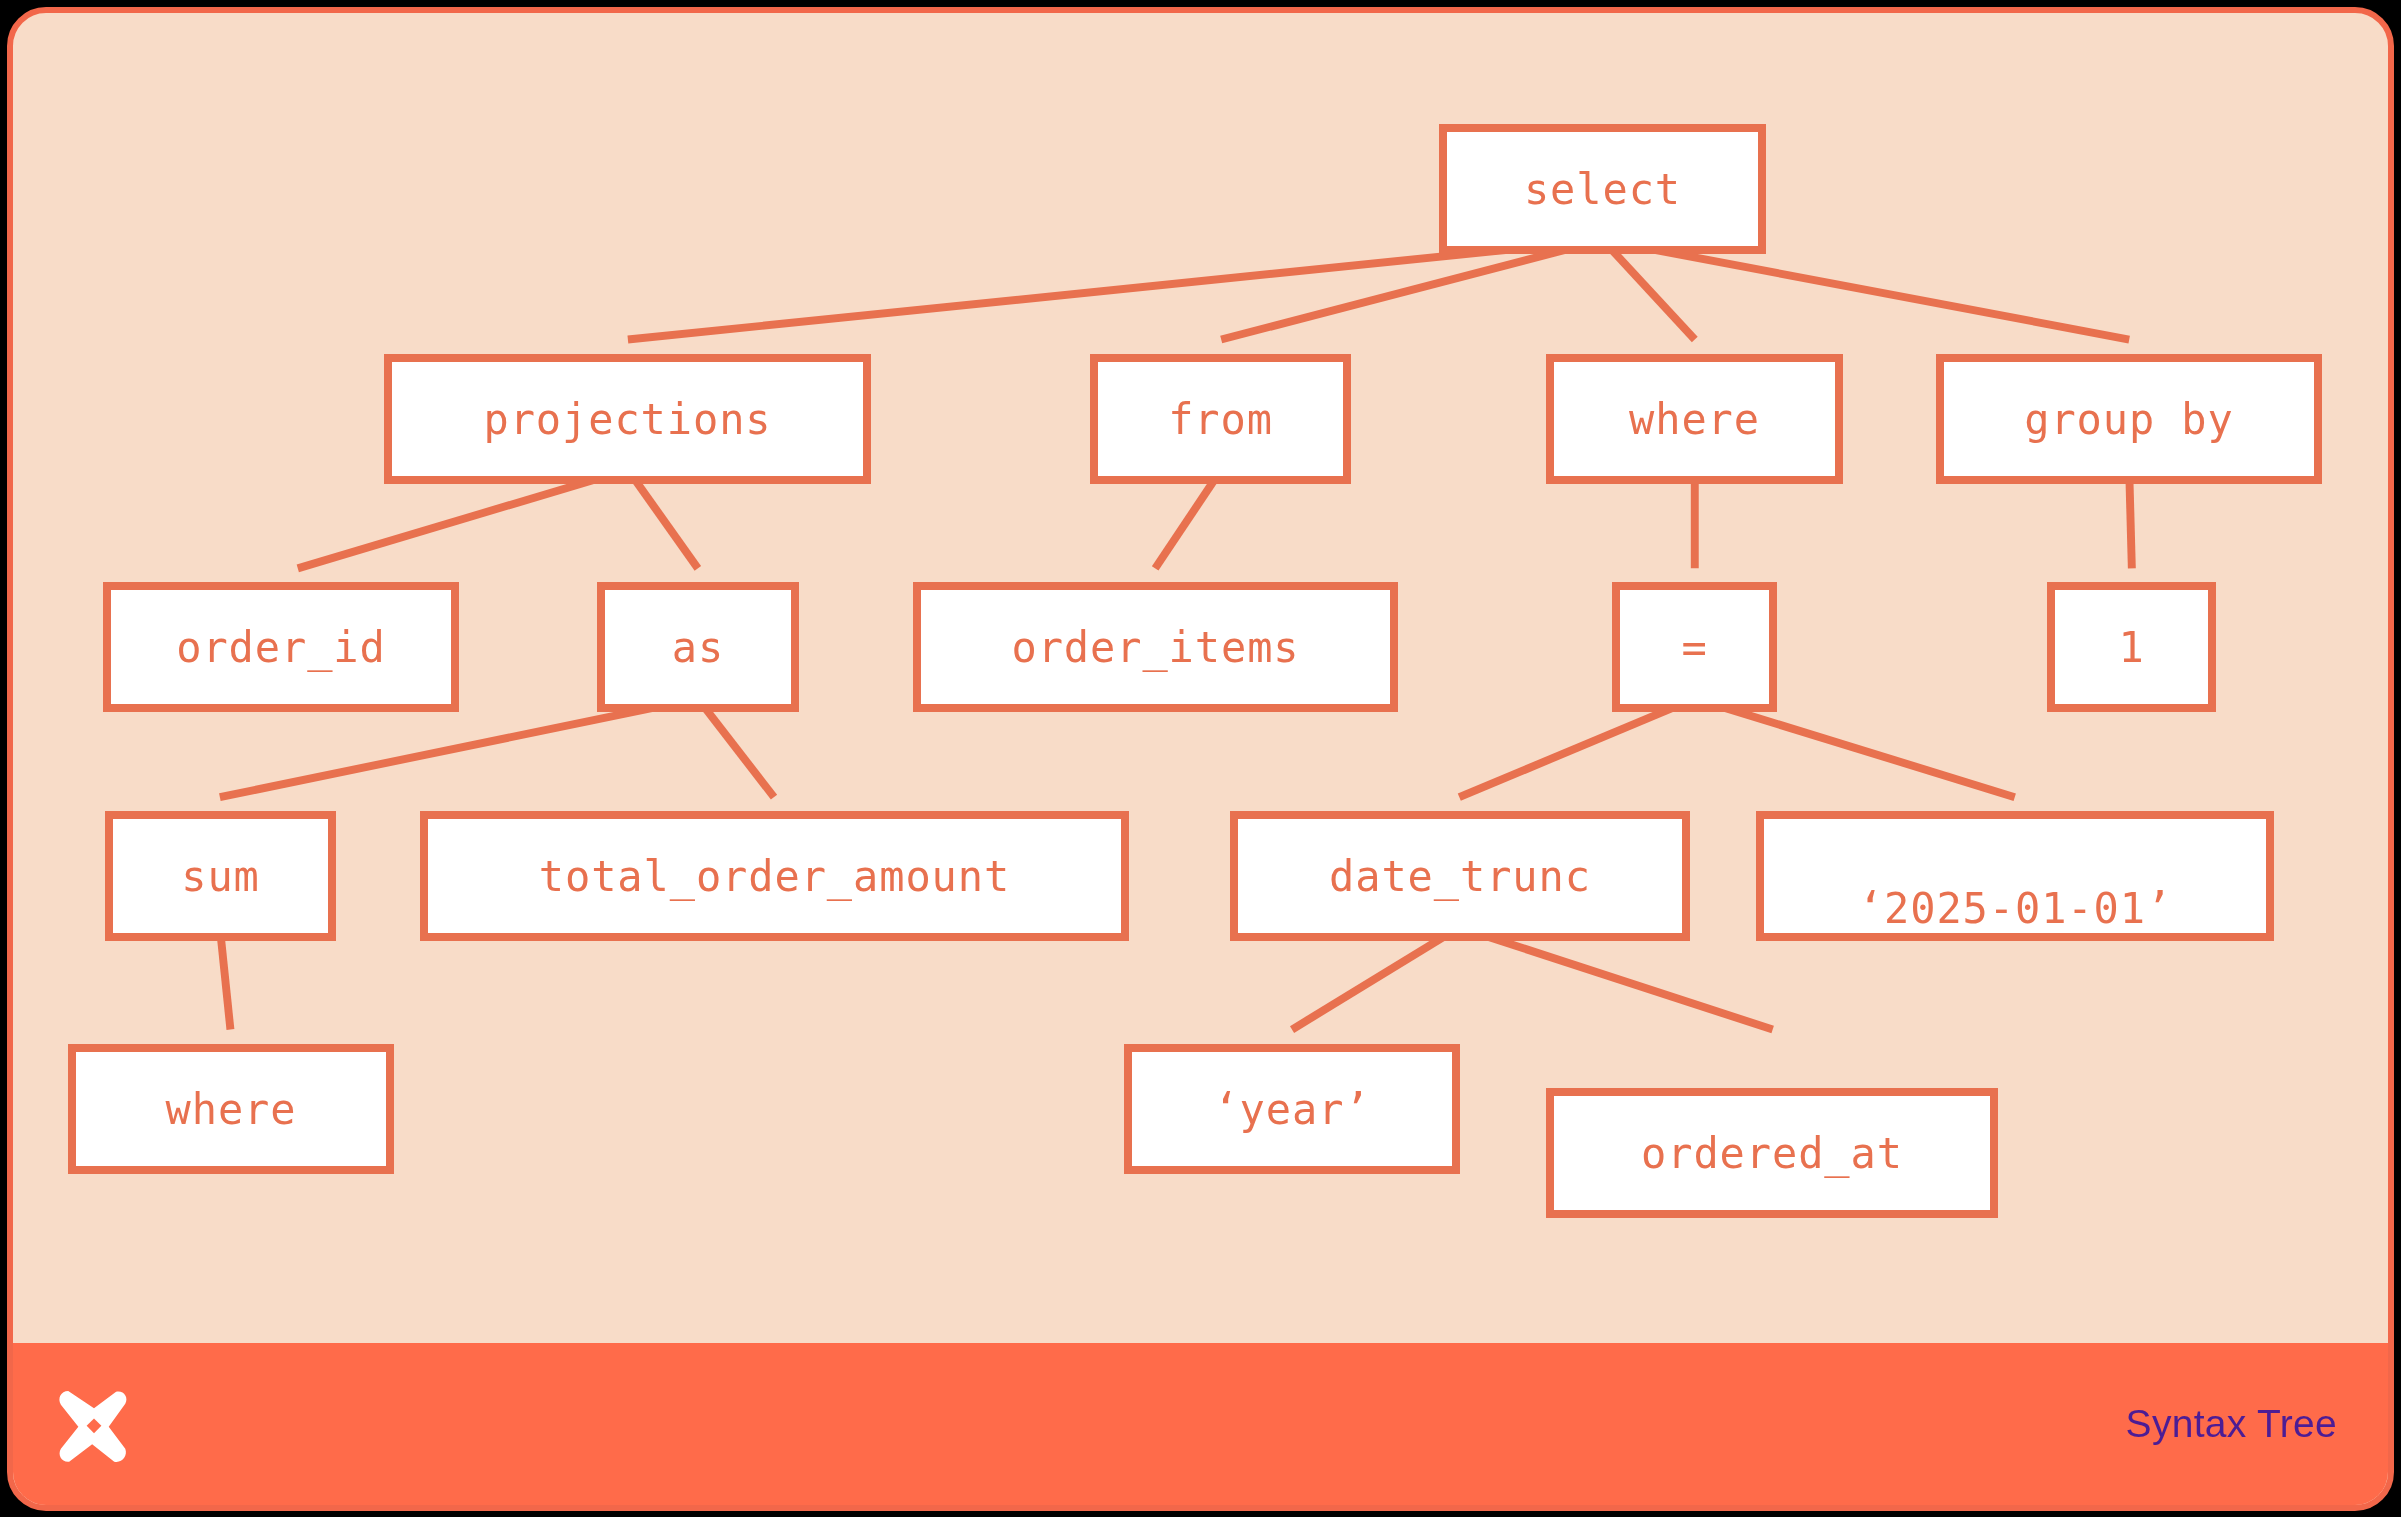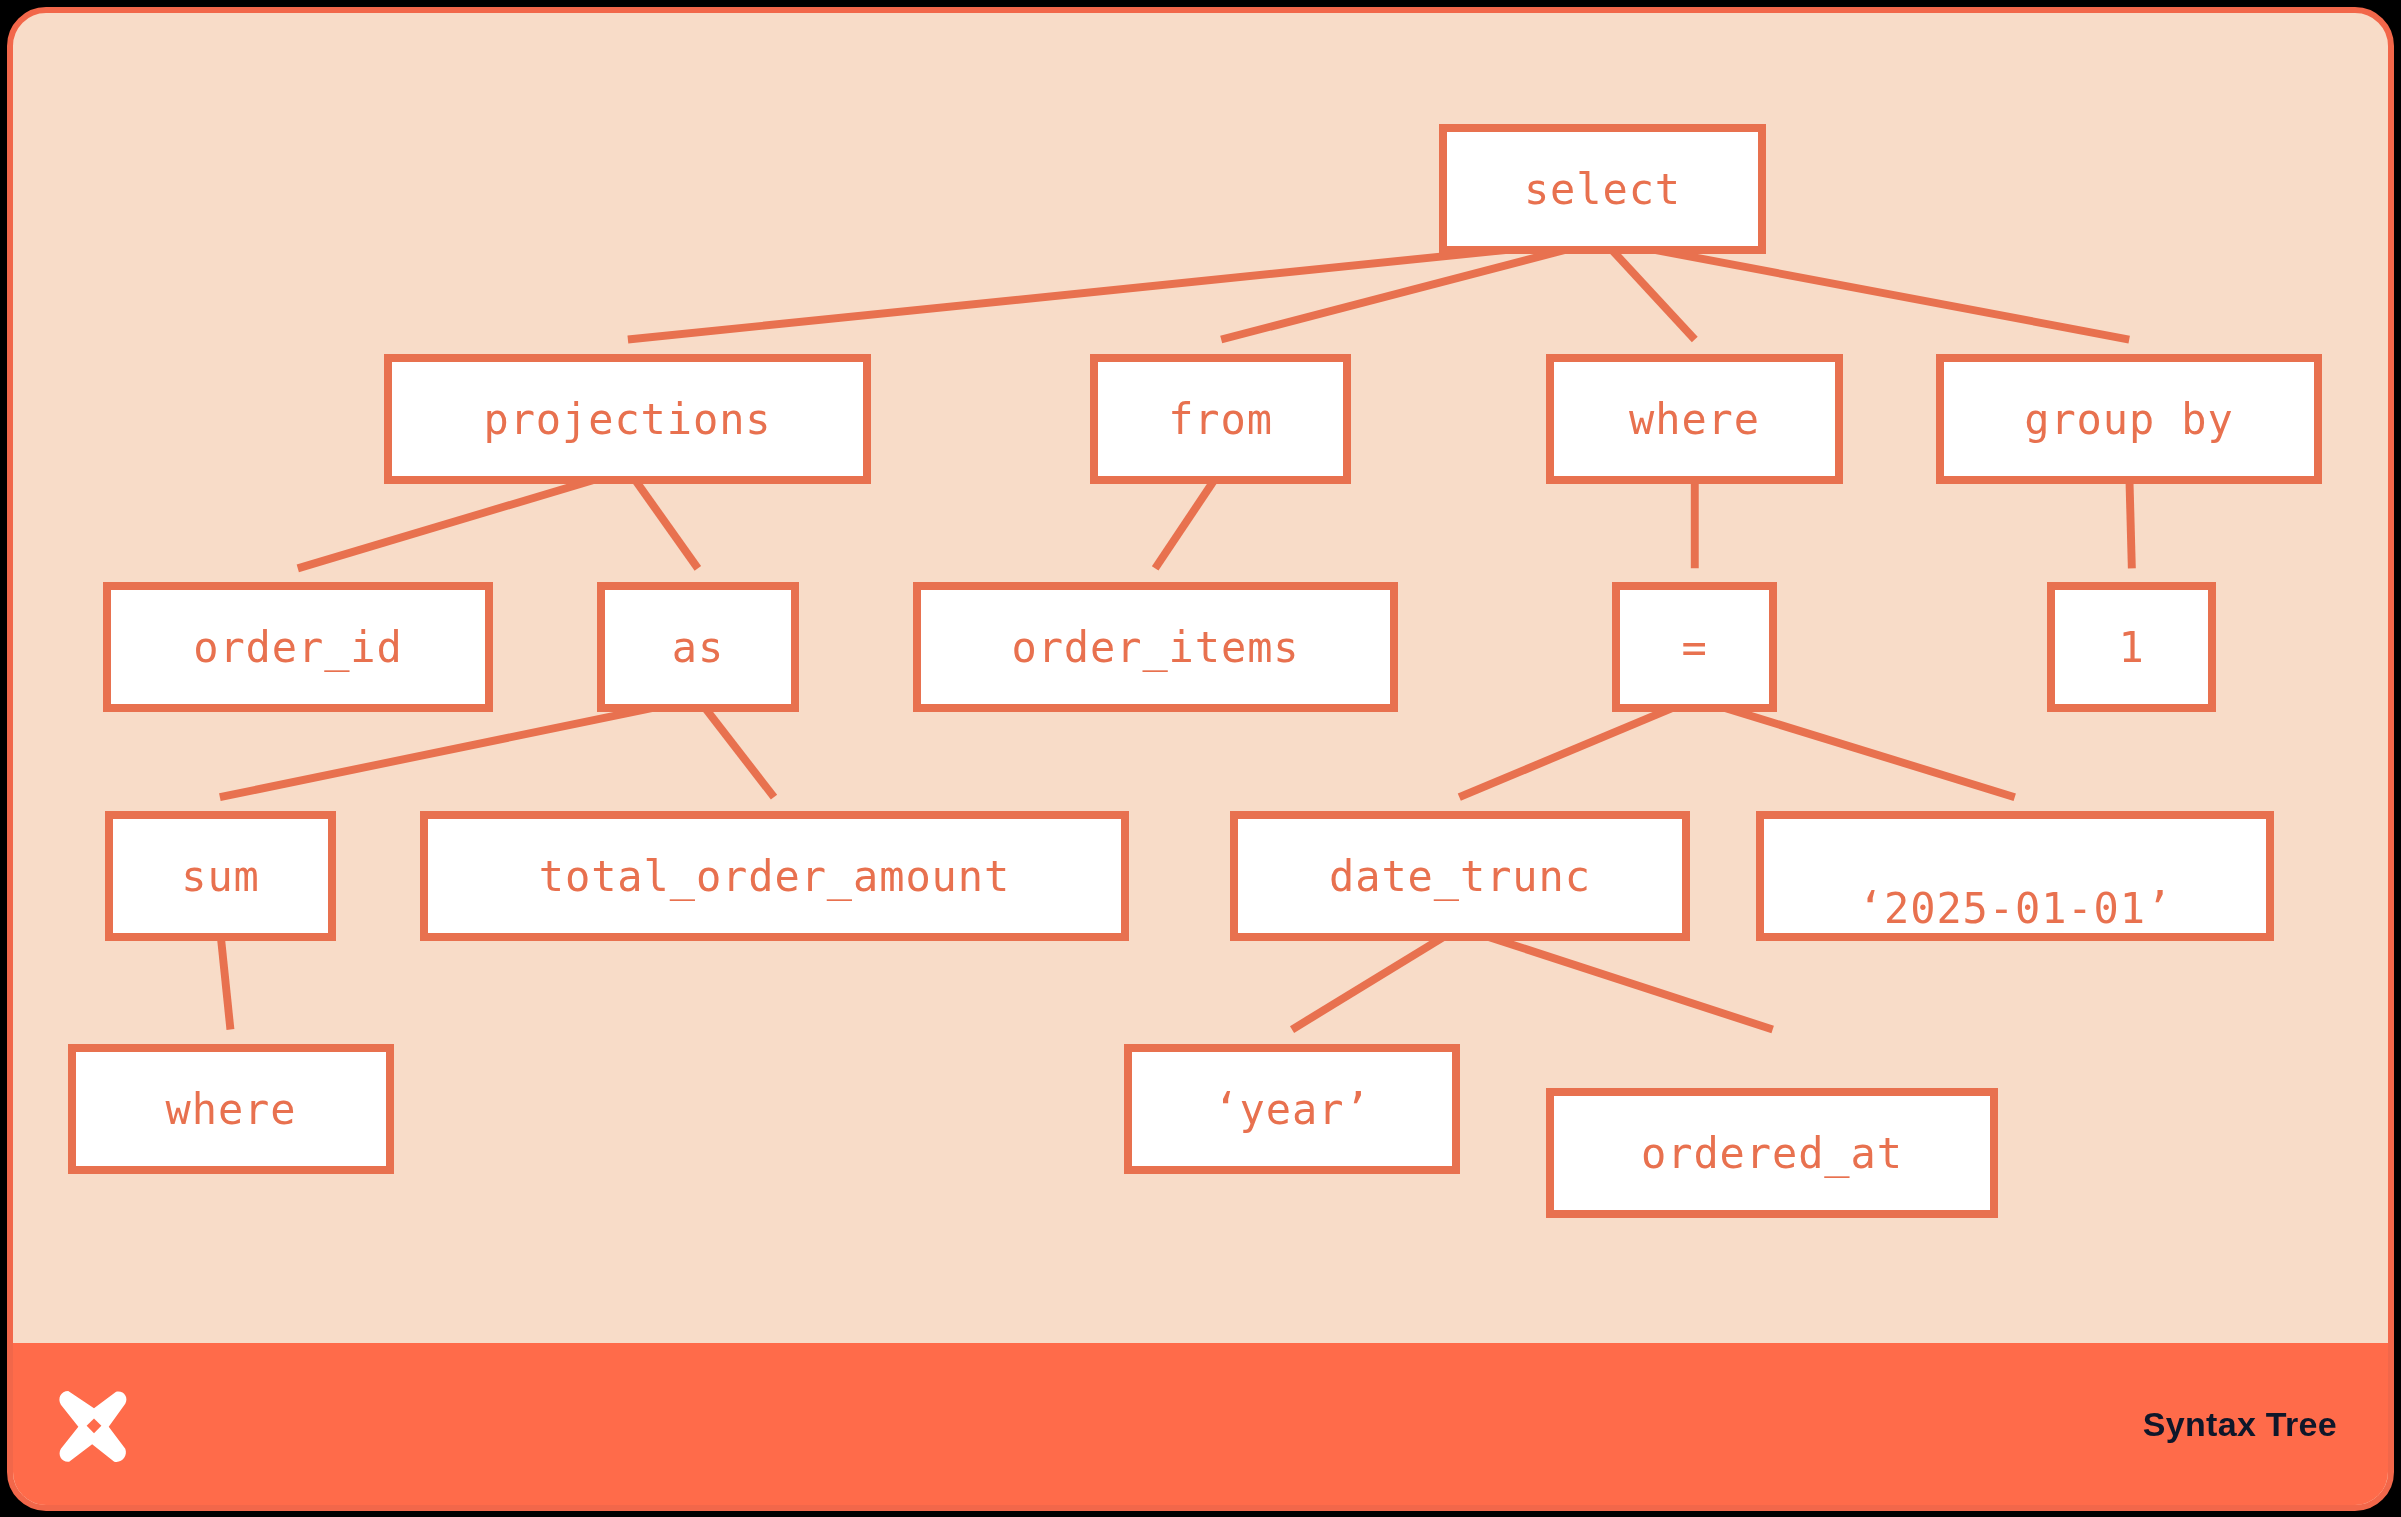--- a/index.html
+++ b/index.html
@@ -23,21 +23,21 @@
         color:#E8714F;
         font-family:"DejaVu Sans Mono","Liberation Mono",monospace;
         font-size:42px;letter-spacing:0.9px;white-space:nowrap;margin-top:14px;}
 
   
   #footer{position:absolute;left:0;bottom:0;width:2375px;height:162px;
           background:#FF6B4A;display:flex;align-items:center;
           justify-content:space-between;
           padding:0 51px 0 35px;box-sizing:border-box;}
   #logo{width:92px;height:92px;display:block;}
-  #footer-title{color:#0f172a;font-size:34px;font-weight:bold;
+  #footer-title{color:#4c1d95;font-size:39px;font-weight:normal;
                 font-family:"Liberation Sans",sans-serif;letter-spacing:0.3px;}
 </style>
 </head>
 <body>
 
 <div id="app">
   <div id="card">
 
     <div id="canvas">
       <svg id="edges" viewBox="0 0 2698 1518" preserveAspectRatio="none">
@@ -67,21 +67,21 @@
           </div>
           <div class="node" style="left: 1077px; top: 327px; width: 261px; height: 130px;">
             <span>from</span>
           </div>
           <div class="node" style="left: 1533px; top: 327px; width: 297px; height: 130px;">
             <span>where</span>
           </div>
           <div class="node" style="left: 1923px; top: 327px; width: 386px; height: 130px;">
             <span>group by</span>
           </div>
-          <div class="node" style="left: 90px; top: 555px; width: 390px; height: 130px;">
+          <div class="node" style="left: 90px; top: 555px; width: 356px; height: 130px;">
             <span>order_id</span>
           </div>
           <div class="node" style="left: 584px; top: 555px; width: 202px; height: 130px;">
             <span>as</span>
           </div>
           <div class="node" style="left: 900px; top: 555px; width: 485px; height: 130px;">
             <span>order_items</span>
           </div>
           <div class="node" style="left: 1599px; top: 555px; width: 165px; height: 130px;">
             <span>=</span>

